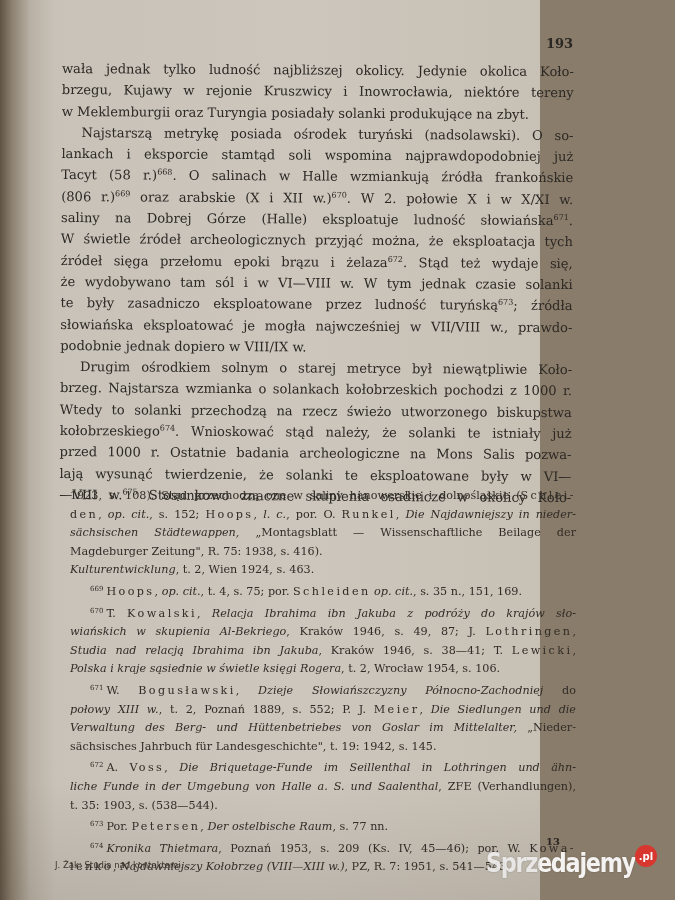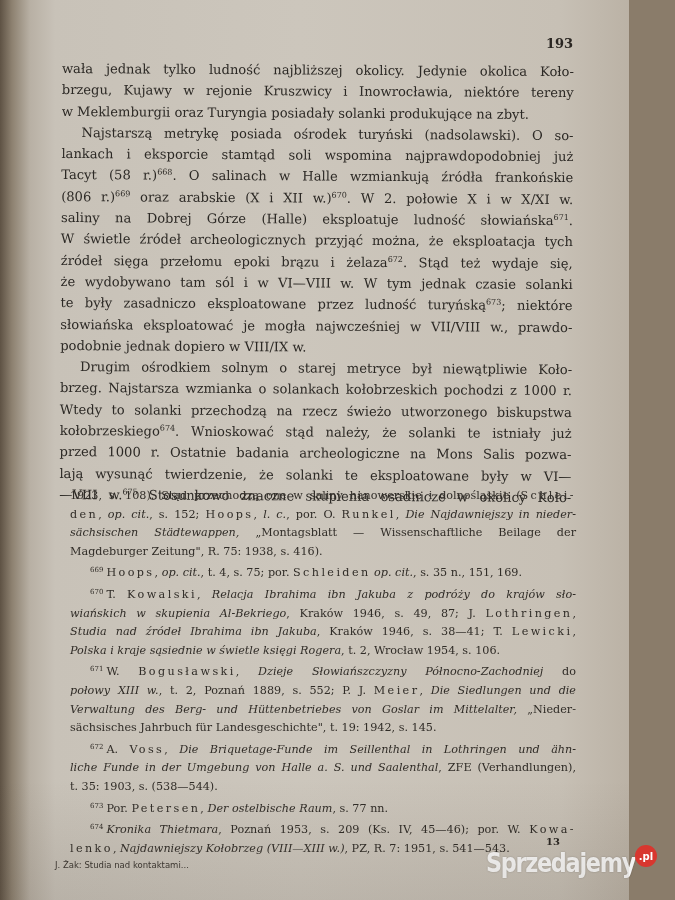--- a/index.html
+++ b/index.html
@@ -2,21 +2,21 @@
 <html><head>
 <meta charset="utf-8">
 <style>
   html, body { margin: 0; padding: 0; }
   body {
     width: 675px; height: 900px; overflow: hidden;
     background: #8a7c6a;
     position: relative;
   }
   .page {
-    position: absolute; left: 0; top: 0; width: 629px; height: 900px;
+    position: absolute; left: 0; top: 0; width: 540px; height: 900px;
     background: linear-gradient(90deg, #5e5244 0px, #8d8170 12px, #b8b0a4 30px, #c8c2b8 55px, #ccc6bc 300px, #c7c0b5 560px, #b9b0a3 640px, #a89d8f 675px);
   }
   .page::after {
     content: ""; position: absolute; left: 0; right: 0; bottom: 0; height: 120px;
     background: linear-gradient(180deg, rgba(0,0,0,0) 0%, rgba(70,60,50,0.12) 100%);
   }
   .page-number {
     position: absolute; top: 36px; left: 546px;
     font-family: "DejaVu Serif", serif; font-size: 13px; color: #2a2622; font-weight: bold;
   }
@@ -75,45 +75,46 @@
       <span class="line"><span>brzegu, Kujawy w rejonie Kruszwicy i Inowrocławia, niektóre tereny</span></span>
       <span class="line last"><span>w Meklemburgii oraz Turyngia posiadały solanki produkujące na zbyt.</span></span>
       <span class="line indent"><span>Najstarszą metrykę posiada ośrodek turyński (nadsolawski). O so-</span></span>
       <span class="line"><span>lankach i eksporcie stamtąd soli wspomina najprawdopodobniej już</span></span>
       <span class="line"><span>Tacyt (58 r.)</span><sup>668</sup><span>. O salinach w Halle wzmiankują źródła frankońskie</span></span>
       <span class="line"><span>(806 r.)</span><sup>669</sup><span> oraz arabskie (X i XII w.)</span><sup>670</sup><span>. W 2. połowie X i w X/XI w.</span></span>
       <span class="line"><span>saliny na Dobrej Górze (Halle) eksploatuje ludność słowiańska</span><sup>671</sup><span>.</span></span>
       <span class="line"><span>W świetle źródeł archeologicznych przyjąć można, że eksploatacja tych</span></span>
       <span class="line"><span>źródeł sięga przełomu epoki brązu i żelaza</span><sup>672</sup><span>. Stąd też wydaje się,</span></span>
       <span class="line"><span>że wydobywano tam sól i w VI—VIII w. W tym jednak czasie solanki</span></span>
-      <span class="line"><span>te były zasadniczo eksploatowane przez ludność turyńską</span><sup>673</sup><span>; niektóre</span></span>
+      <span class="line"><span>te były zasadniczo eksploatowane przez ludność turyńską</span><sup>673</sup><span>; źródła</span></span>
       <span class="line"><span>słowiańska eksploatować je mogła najwcześniej w VII/VIII w., prawdo-</span></span>
       <span class="line last"><span>podobnie jednak dopiero w VIII/IX w.</span></span>
       <span class="line indent"><span>Drugim ośrodkiem solnym o starej metryce był niewątpliwie Koło-</span></span>
       <span class="line"><span>brzeg. Najstarsza wzmianka o solankach kołobrzeskich pochodzi z 1000 r.</span></span>
       <span class="line"><span>Wtedy to solanki przechodzą na rzecz świeżo utworzonego biskupstwa</span></span>
       <span class="line"><span>kołobrzeskiego</span><sup>674</sup><span>. Wnioskować stąd należy, że solanki te istniały już</span></span>
       <span class="line"><span>przed 1000 r. Ostatnie badania archeologiczne na Mons Salis pozwa-</span></span>
       <span class="line"><span>lają wysunąć twierdzenie, że solanki te eksploatowane były w VI—</span></span>
       <span class="line"><span>—VIII w.</span><sup>675</sup><span> Stosunkowo znaczne skupienia osadnicze w okolicy Koło-</span></span>
     </div>
 
   <div class="footnotes">
 
     <span class="fn-line"><span>1923, s. 108). Stąd przechodzą one w saliny hanowerskie i dolnośląskie (</span><span class="sp">Schlei-</span></span>
     <span class="fn-line"><span class="sp">den</span><span>, </span><i>op. cit.</i><span>, s. 152; </span><span class="sp">Hoops</span><span>, </span><i>l. c.</i><span>, por. O. </span><span class="sp">Runkel</span><span>, </span><i>Die Najdawniejszy in nieder-</i></span>
     <span class="fn-line"><i>sächsischen Städtewappen,</i><span> „Montagsblatt — Wissenschaftliche Beilage der</span></span>
     <span class="fn-line last"><span>Magdeburger Zeitung", R. 75: 1938, s. 416).</span></span>
 
+    <span class="fn-line last"><i>Kulturentwicklung</i><span>, t. 2, Wien 1924, s. 463.</span></span>
 
     <span class="fn-line fn-indent last"><span class="fn-num">669</span><span class="sp">Hoops</span><span>, </span><i>op. cit.</i><span>, t. 4, s. 75; por. </span><span class="sp">Schleiden</span><span> </span><i>op. cit.</i><span>, s. 35 n., 151, 169.</span></span>
 
     <span class="fn-line fn-indent"><span class="fn-num">670</span><span>T. </span><span class="sp">Kowalski</span><span>, </span><i>Relacja Ibrahima ibn Jakuba z podróży do krajów sło-</i></span>
     <span class="fn-line"><i>wiańskich w skupienia Al-Bekriego</i><span>, Kraków 1946, s. 49, 87; J. </span><span class="sp">Lothringen</span><span>,</span></span>
-    <span class="fn-line"><i>Studia nad źródeł Ibrahima ibn Jakuba</i><span>, Kraków 1946, s. 38—41; T. </span><span class="sp">Lewicki</span><span>,</span></span>
+    <span class="fn-line"><i>Studia nad relacją Ibrahima ibn Jakuba</i><span>, Kraków 1946, s. 38—41; T. </span><span class="sp">Lewicki</span><span>,</span></span>
     <span class="fn-line last"><i>Polska i kraje sąsiednie w świetle księgi Rogera</i><span>, t. 2, Wrocław 1954, s. 106.</span></span>
 
     <span class="fn-line fn-indent"><span class="fn-num">671</span><span>W. </span><span class="sp">Bogusławski</span><span>, </span><i>Dzieje Słowiańszczyzny Północno-Zachodniej</i><span> do</span></span>
     <span class="fn-line"><i>połowy XIII w.</i><span>, t. 2, Poznań 1889, s. 552; P. J. </span><span class="sp">Meier</span><span>, </span><i>Die Siedlungen und die</i></span>
     <span class="fn-line"><i>Verwaltung des Berg- und Hüttenbetriebes von Goslar im Mittelalter,</i><span> „Nieder-</span></span>
     <span class="fn-line last"><span>sächsisches Jahrbuch für Landesgeschichte", t. 19: 1942, s. 145.</span></span>
 
     <span class="fn-line fn-indent"><span class="fn-num">672</span><span>A. </span><span class="sp">Voss</span><span>, </span><i>Die Briquetage-Funde im Seillenthal in Lothringen und ähn-</i></span>
     <span class="fn-line"><i>liche Funde in der Umgebung von Halle a. S. und Saalenthal</i><span>, ZFE (Verhandlungen),</span></span>
     <span class="fn-line last"><span>t. 35: 1903, s. (538—544).</span></span>

